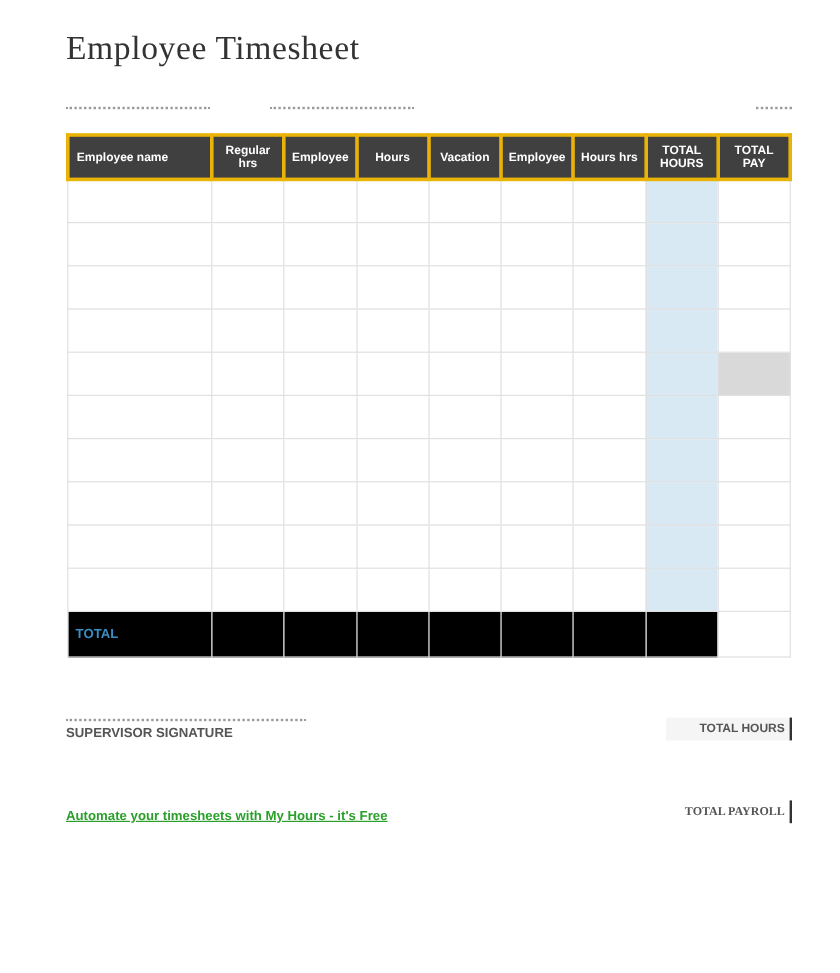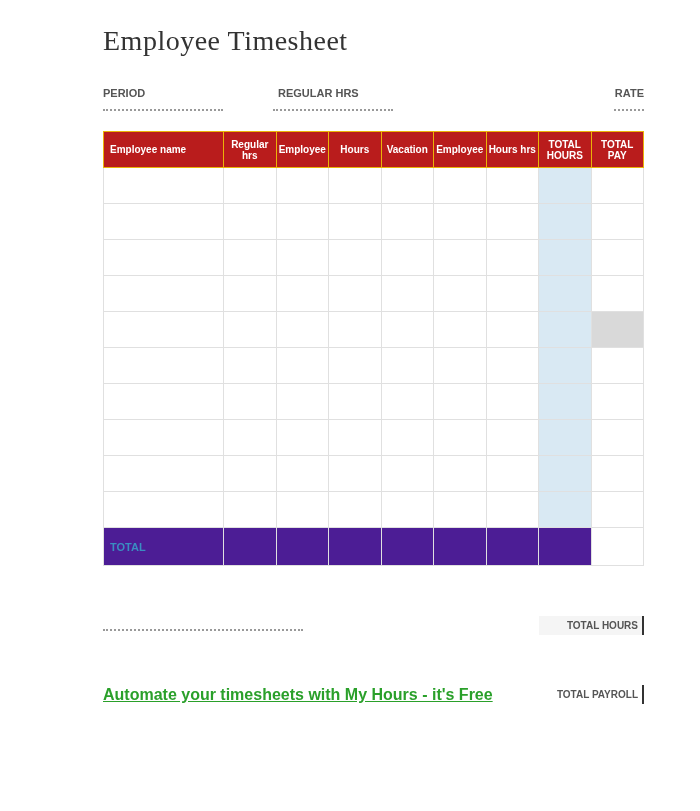--- a/index.html
+++ b/index.html
@@ -4,22 +4,21 @@
 <style>
   * { box-sizing: border-box; }
   body {
     margin: 0;
     padding: 0;
     font-family: Verdana, Geneva, sans-serif;
     background: #fff;
     width: 700px;
   }
   .page {
-    padding: 25px 56px 30px 55px;
-    margin-left: 48px;
+    padding: 25px 40px 30px 55px;
   }
   h1 {
     font-family: Georgia, 'Times New Roman', serif;
     font-weight: 400;
     font-size: 28px;
     color: #333;
     margin: 0 0 30px 0;
     letter-spacing: 0.5px;
   }
   .meta-row {
@@ -45,40 +44,40 @@
   .dotted.d2 { width: 120px; }
   .dotted.d3 { width: 30px; margin-left: auto; }
 
   table.timesheet {
     width: 100%;
     border-collapse: collapse;
     table-layout: fixed;
     font-size: 10px;
   }
   table.timesheet th {
-    background: #b91c1c;
+    background: #404040;
     color: #fff;
     font-weight: 700;
     text-align: center;
     padding: 6px 2px;
-    border: 1px solid #eab308;
+    border: 3px solid #eab308;
     height: 36px;
     vertical-align: middle;
   }
   table.timesheet th.emp { text-align: left; padding-left: 6px; }
   table.timesheet td {
     border: 1px solid #e0e0e0;
     height: 36px;
     padding: 2px 4px;
     background: #fff;
   }
   table.timesheet td.col-thours { background: #d9e9f3; }
   table.timesheet td.col-tpay.shade4 { background: #d9d9d9; }
   table.timesheet tr.total-row td {
-    background: #4c1d95;
+    background: #000000;
     font-weight: 700;
     color: #3a8dc1;
     height: 38px;
   }
   table.timesheet tr.total-row td.total-label {
     text-align: left;
     padding-left: 6px;
     font-size: 11px;
   }
   table.timesheet tr.total-row td.col-tpay { background: #fff; }
@@ -115,47 +114,43 @@
     font-size: 10px;
   }
 
   .footer-row {
     display: flex;
     margin-top: 50px;
     align-items: flex-end;
   }
   .promo-link {
     color: #2aa02a;
-    font-size: 16px;
+    font-size: 11px;
     font-weight: 700;
     text-decoration: underline;
   }
   .totals-box2 {
     margin-left: auto;
     width: 115px;
     border-right: 2px solid #333;
     padding: 4px 4px 4px 0;
     text-align: right;
     background: #fff;
     font-size: 10px;
     font-weight: 700;
     color: #555;
+    font-family: Liberation Serif, serif;
   }
 </style>
 </head>
 <body>
 
 <div class="page">
   <h1>Employee Timesheet</h1>
 
-  <div class="meta-row">
-    <div class="meta-period">PERIOD</div>
-    <div class="meta-regular">REGULAR HRS</div>
-    <div class="meta-rate">RATE</div>
-  </div>
   <div class="dotted-row">
     <div class="dotted d1"></div>
     <div class="dotted d2"></div>
     <div class="dotted d3"></div>
   </div>
 
   <table class="timesheet">
     <colgroup>
       <col class="col-emp">
         <col>
@@ -303,20 +298,21 @@
         <td></td>
         <td class="col-thours"></td>
         <td class="col-tpay"></td>
       </tr>
     </tfoot>
   </table>
 
   <div class="sig-row">
     <div class="sig-block sup">
       <div class="sig-dotted"></div>
+      <div>SUPERVISOR SIGNATURE</div>
     </div>
     <div class="totals-box">
       <span>TOTAL HOURS</span>
     </div>
   </div>
 
   <div class="footer-row">
     <a class="promo-link" href="#">Automate your timesheets with My Hours - it's Free</a>
     <div class="totals-box2">
       <span>TOTAL PAYROLL</span>

